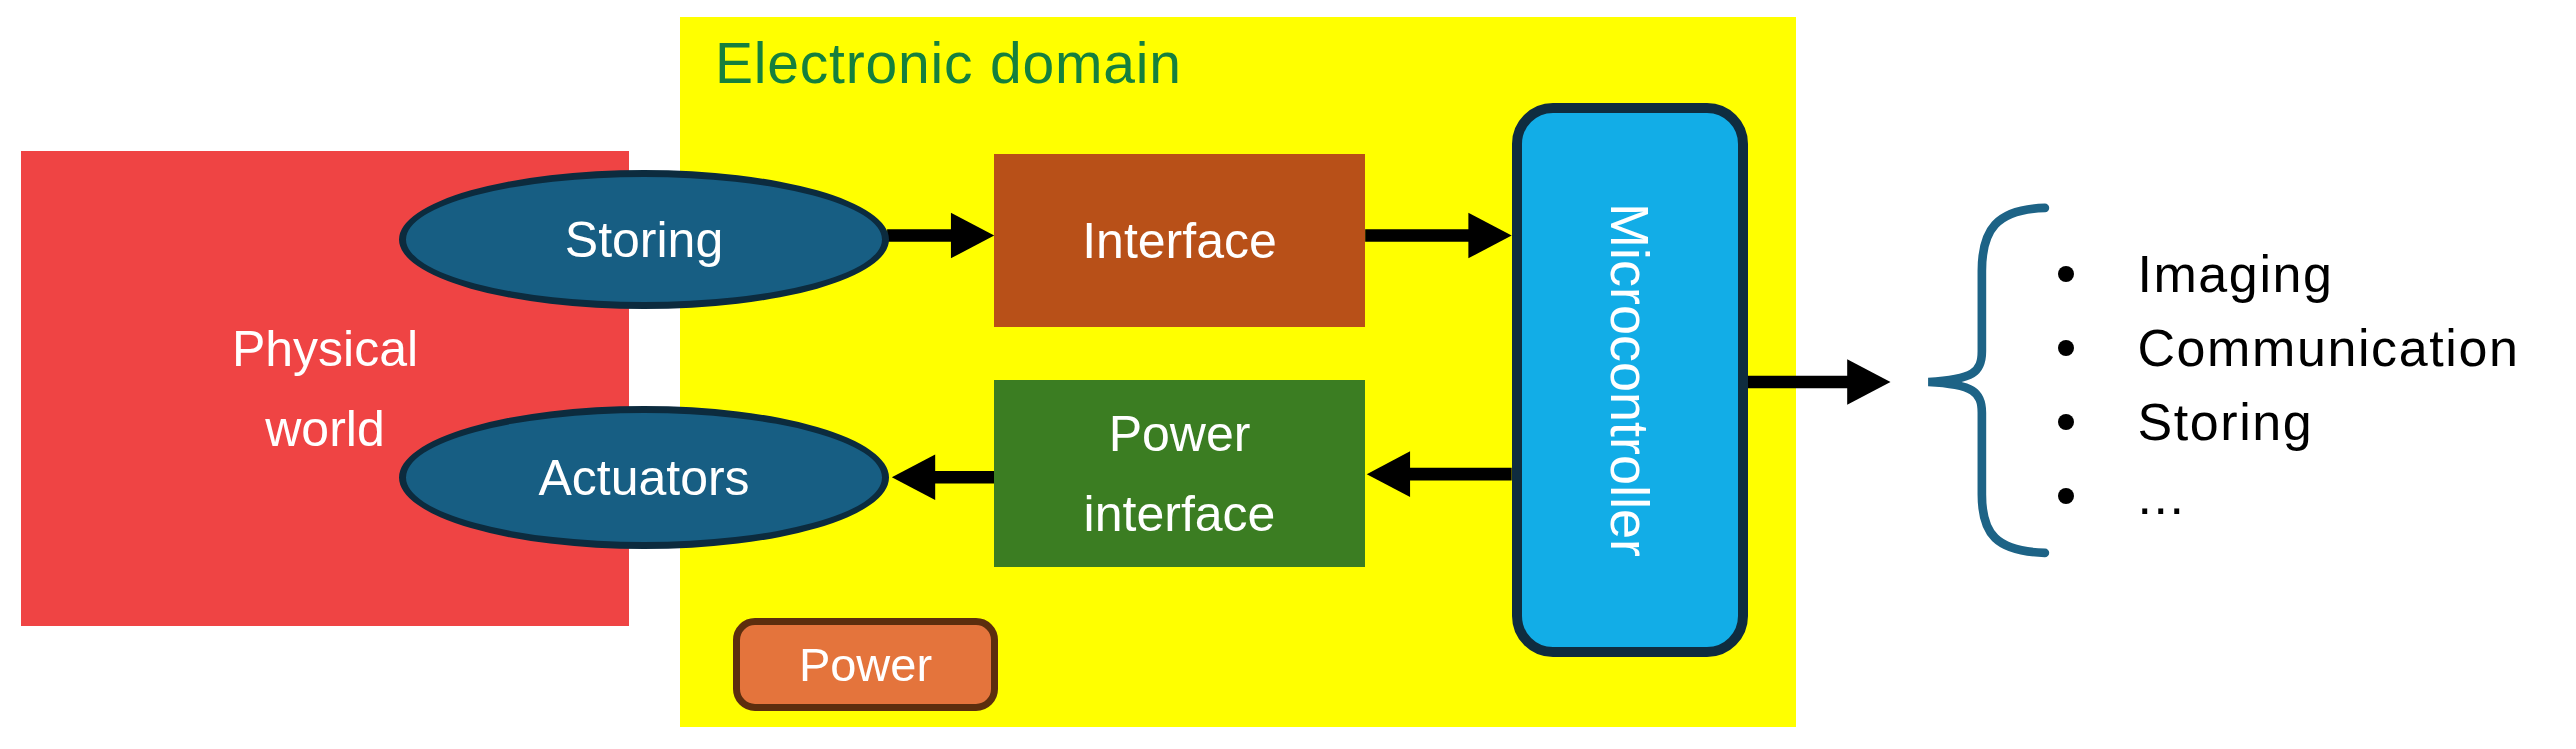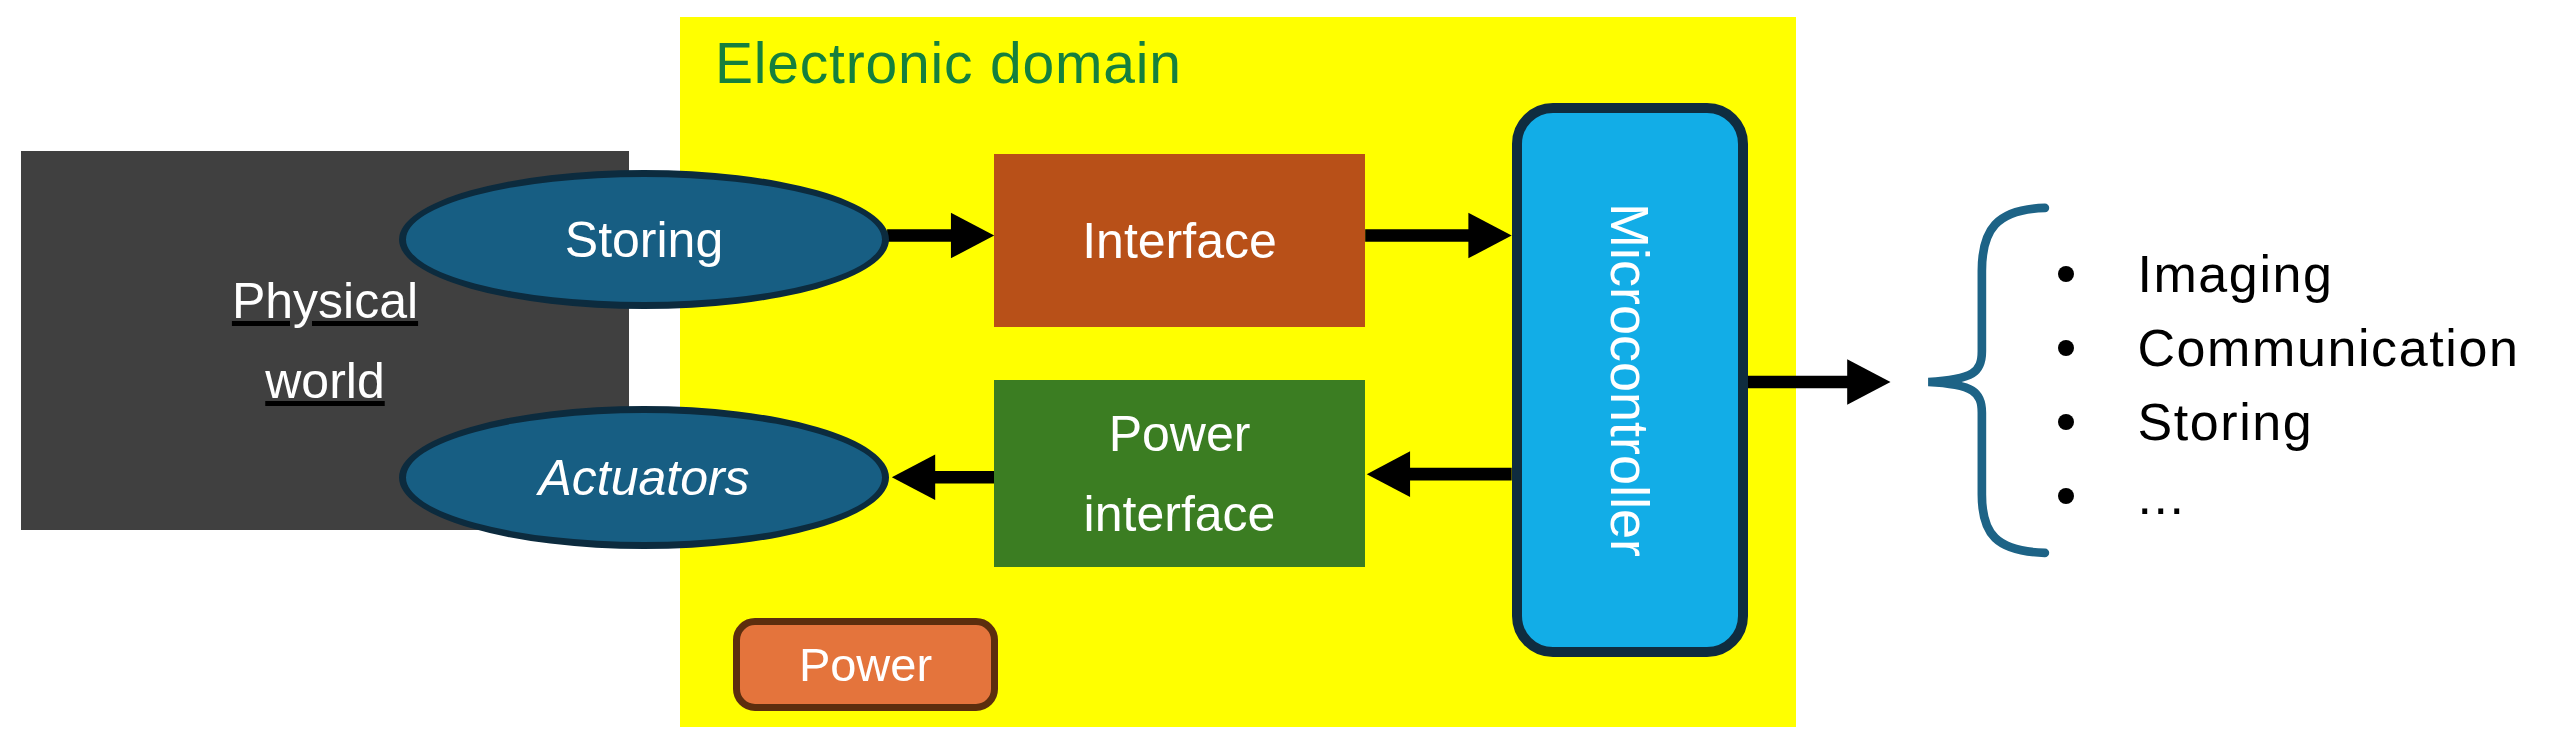--- a/index.html
+++ b/index.html
@@ -14,37 +14,37 @@
   .electronic-domain{
     position:absolute;left:680px;top:16.5px;width:1116px;height:710px;
     background:#FFFF00;
   }
   .domain-label{
     position:absolute;left:715px;top:30px;
     font-size:57px;font-weight:400;color:#15803d;
     letter-spacing:0.8px;white-space:nowrap;
   }
   .physical-world{
-    position:absolute;left:21px;top:151px;width:608px;height:379px;
-    background:#404040;
-    display:flex;align-items:center;justify-content:center;text-decoration:underline;
+    position:absolute;left:21px;top:151px;width:608px;height:475px;
+    background:#ef4444;
+    display:flex;align-items:center;justify-content:center;
   }
   .node-label{
     color:#ffffff;font-size:50px;line-height:1.6;text-align:center;
     white-space:pre-line;
   }
   
   .ellipse{
     position:absolute;border-radius:50%;
     background:#175E83;border:7px solid #0C2B3E;
     display:flex;align-items:center;justify-content:center;
     box-sizing:border-box;
   }
   .ellipse-sensors{left:399px;top:170px;width:490px;height:139px;}
-  .ellipse-actuators{left:399px;top:406px;width:490px;height:143px;font-style:italic;}
+  .ellipse-actuators{left:399px;top:406px;width:490px;height:143px;}
   
   .box{
     position:absolute;display:flex;align-items:center;justify-content:center;
     box-sizing:border-box;
   }
   .box-interface{left:994px;top:154px;width:371px;height:173px;background:#B85018;}
   .box-power-interface{left:994px;top:380px;width:371px;height:187px;background:#3B7D22;}
   .box-power{
     left:733px;top:618px;width:265px;height:93px;background:#E4743C;
     border:7.9px solid #5C2E0E;border-radius:22px;

